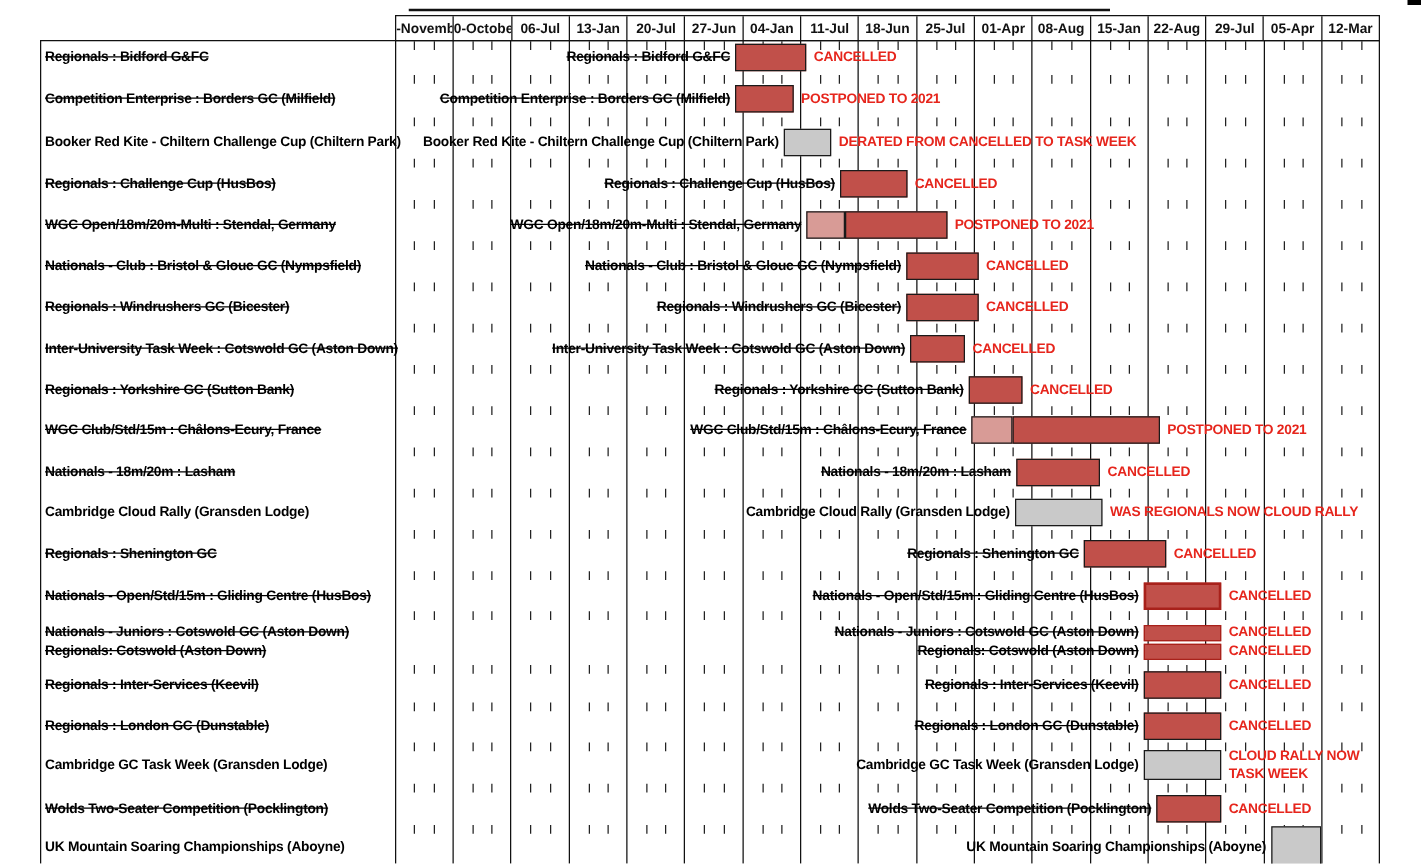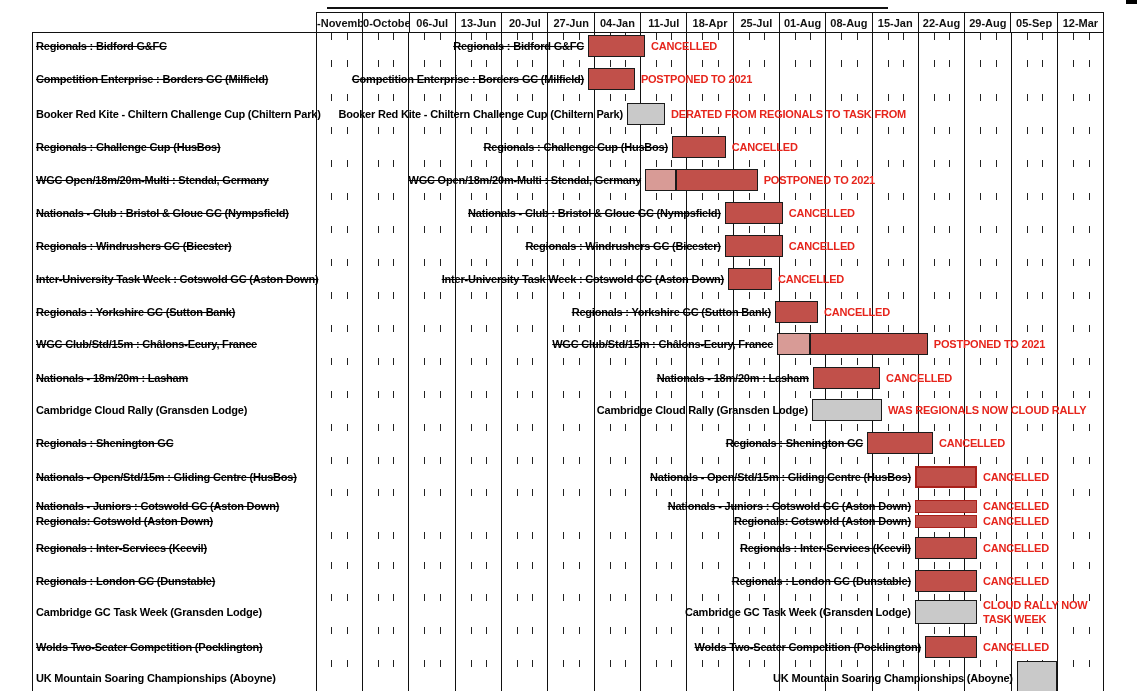--- a/index.html
+++ b/index.html
@@ -40,33 +40,33 @@
 <div id="canvas">
 
   <div class="hline" style="left:327px;top:7px;width:561px;height:2px;"></div>
 
   <div class="artifact" style="left:1126px;top:0;width:11px;height:4px;"></div>
 
   <div class="week-header" style="left:316px;top:12px;width:788px;height:21px;" id="weekHeader">
       <div class="week-cell">23-November</div>
       <div class="week-cell">30-October</div>
       <div class="week-cell">06-Jul</div>
-      <div class="week-cell">13-Jun</div>
+      <div class="week-cell">13-Jan</div>
       <div class="week-cell">20-Jul</div>
       <div class="week-cell">27-Jun</div>
       <div class="week-cell">04-Jan</div>
       <div class="week-cell">11-Jul</div>
-      <div class="week-cell">18-Apr</div>
+      <div class="week-cell">18-Jun</div>
       <div class="week-cell">25-Jul</div>
-      <div class="week-cell">01-Aug</div>
+      <div class="week-cell">01-Apr</div>
       <div class="week-cell">08-Aug</div>
       <div class="week-cell">15-Jan</div>
       <div class="week-cell">22-Aug</div>
-      <div class="week-cell">29-Aug</div>
-      <div class="week-cell">05-Sep</div>
+      <div class="week-cell">29-Jul</div>
+      <div class="week-cell">05-Apr</div>
       <div class="week-cell">12-Mar</div>
     </div>
 
   <div class="hline" style="left:32px;top:32px;width:1072px;height:1px;"></div>
   <div class="vline" style="left:32px;top:32px;width:1px;height:659px;"></div>
 
   <div id="chartBody">
       <div class="vline" style="left: 315.5px; top: 32px; width: 1px; height: 659px;"></div>
       <div class="vline" style="left: 361.85px; top: 32px; width: 1px; height: 659px;"></div>
       <div class="vline" style="left: 408.2px; top: 32px; width: 1px; height: 659px;"></div>
@@ -769,21 +769,21 @@
       <div class="chart-label struck" style="top: 46px; right: 552.926px;">Regionals : Bidford G&amp;FC</div>
       <div class="bar" style="left: 588.074px; top: 35px; width: 57.0105px; height: 22px; background: rgb(193, 80, 74); border: 1px solid rgb(26, 26, 26);"></div>
       <div class="status" style="left: 651.085px; top: 46px; color: rgb(230, 37, 28);">CANCELLED</div>
       <div class="row-label struck" style="top: 79px;">Competition Enterprise : Borders GC (Milfield)</div>
       <div class="chart-label struck" style="top: 79px; right: 552.926px;">Competition Enterprise : Borders GC (Milfield)</div>
       <div class="bar" style="left: 588.074px; top: 68px; width: 46.8135px; height: 22px; background: rgb(193, 80, 74); border: 1px solid rgb(26, 26, 26);"></div>
       <div class="status" style="left: 640.888px; top: 79px; color: rgb(230, 37, 28);">POSTPONED TO 2021</div>
       <div class="row-label" style="top: 114px;">Booker Red Kite - Chiltern Challenge Cup (Chiltern Park)</div>
       <div class="chart-label" style="top: 114px; right: 513.991px;">Booker Red Kite - Chiltern Challenge Cup (Chiltern Park)</div>
       <div class="bar" style="left: 627.009px; top: 103px; width: 38.007px; height: 22px; background: rgb(201, 201, 201); border: 1px solid rgb(26, 26, 26);"></div>
-      <div class="status" style="left: 671.015px; top: 114px; color: rgb(230, 37, 28);">DERATED FROM REGIONALS TO TASK FROM</div>
+      <div class="status" style="left: 671.015px; top: 114px; color: rgb(230, 37, 28);">DERATED FROM CANCELLED TO TASK WEEK</div>
       <div class="row-label struck" style="top: 147px;">Regionals : Challenge Cup (HusBos)</div>
       <div class="chart-label struck" style="top: 147px; right: 469.032px;">Regionals : Challenge Cup (HusBos)</div>
       <div class="bar" style="left: 671.968px; top: 136px; width: 53.766px; height: 22px; background: rgb(193, 80, 74); border: 1px solid rgb(26, 26, 26);"></div>
       <div class="status" style="left: 731.734px; top: 147px; color: rgb(230, 37, 28);">CANCELLED</div>
       <div class="row-label struck" style="top: 180px;">WGC Open/18m/20m-Multi : Stendal, Germany</div>
       <div class="chart-label struck" style="top: 180px; right: 495.915px;">WGC Open/18m/20m-Multi : Stendal, Germany</div>
       <div class="bar" style="left: 645.085px; top: 169px; width: 31.0545px; height: 22px; background: rgb(216, 155, 150); border: 1px solid rgb(26, 26, 26);"></div>
       <div class="bar" style="left: 676.139px; top: 169px; width: 81.576px; height: 22px; background: rgb(193, 80, 74); border: 1px solid rgb(26, 26, 26);"></div>
       <div class="status" style="left: 763.716px; top: 180px; color: rgb(230, 37, 28);">POSTPONED TO 2021</div>
       <div class="row-label struck" style="top: 213px;">Nationals - Club : Bristol &amp; Glouc GC (Nympsfield)</div>

